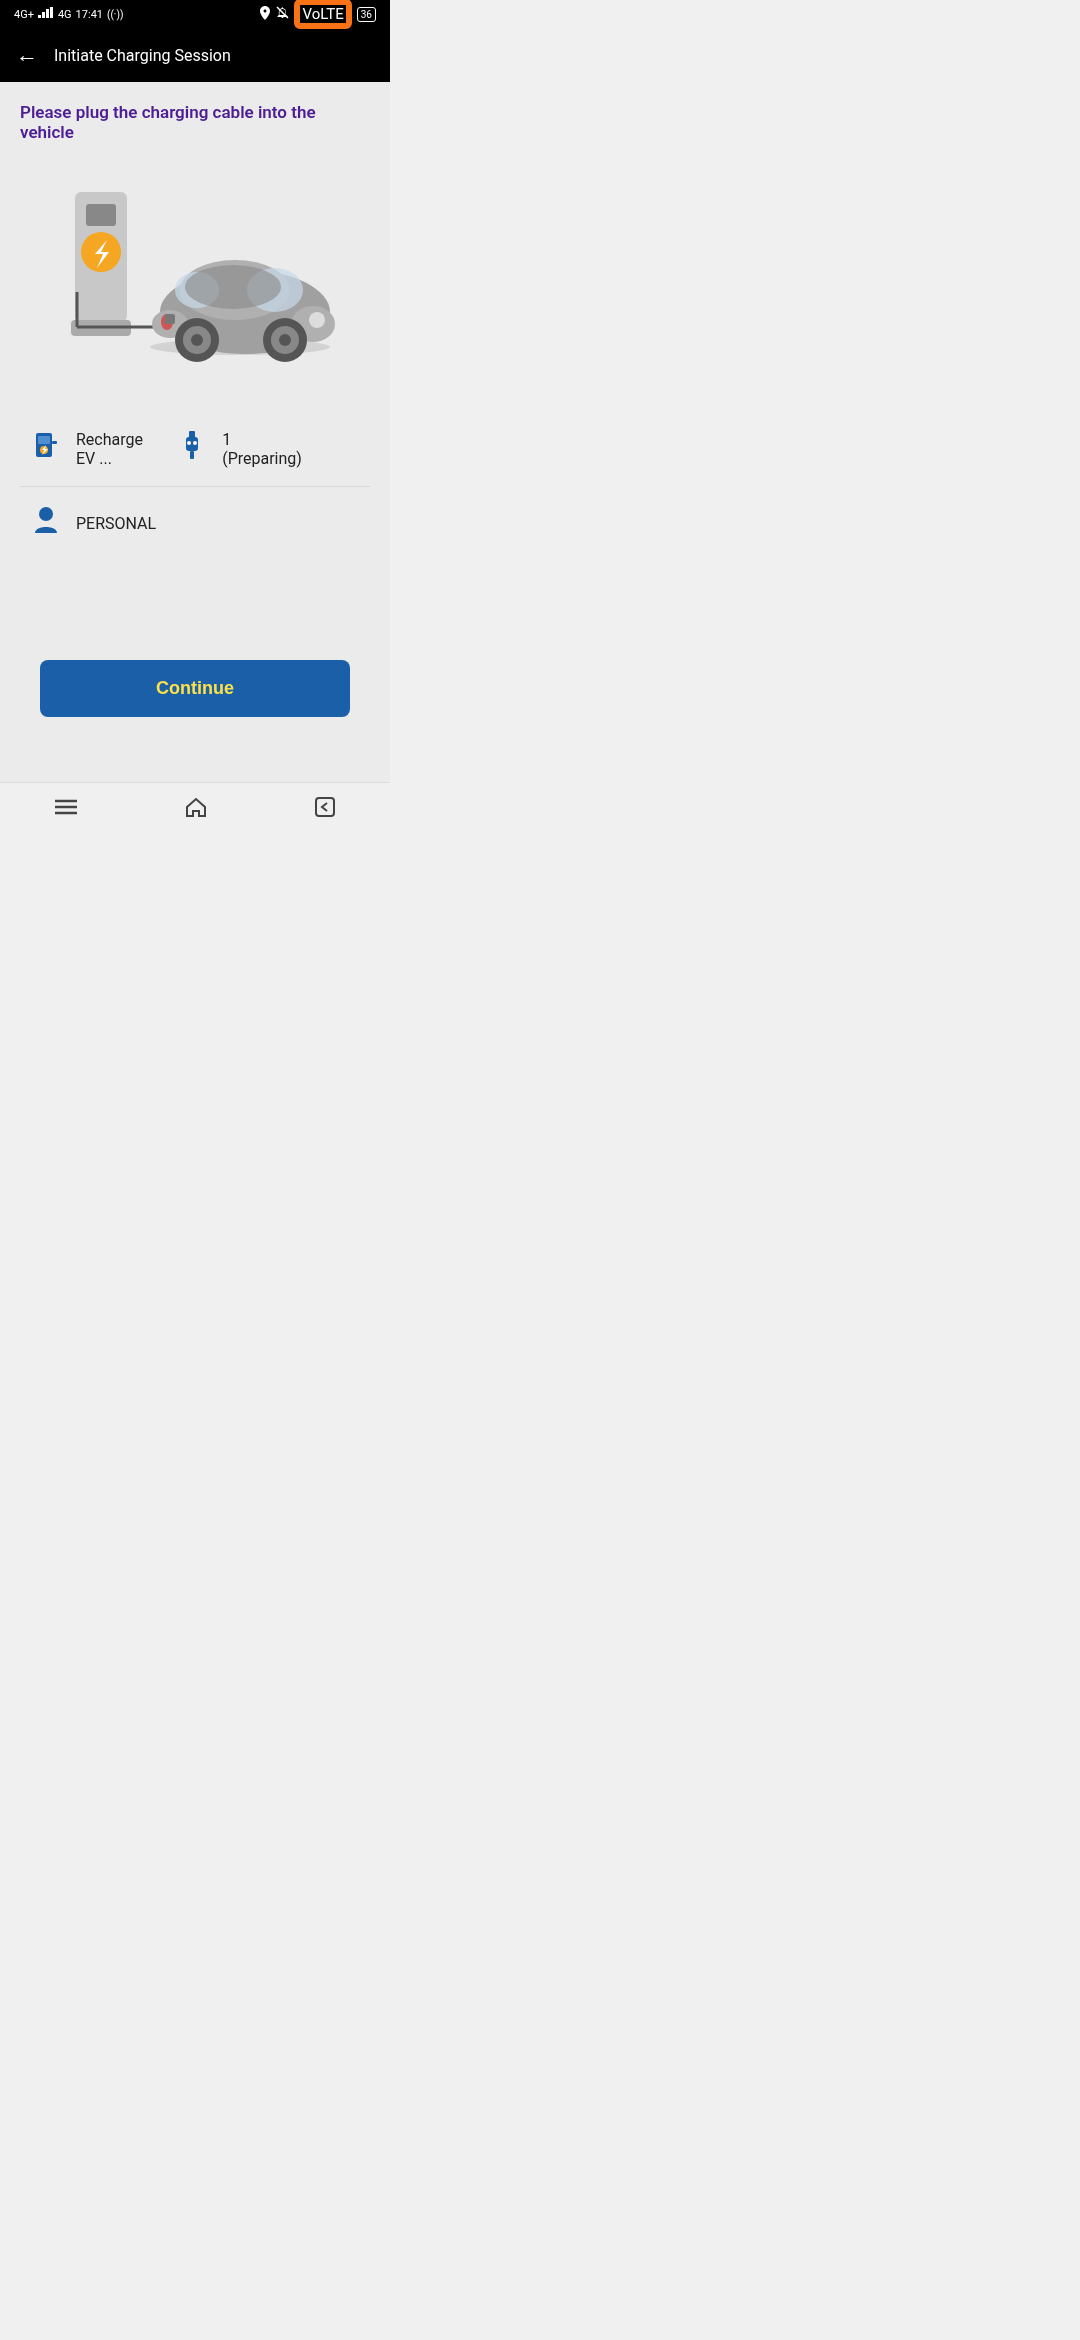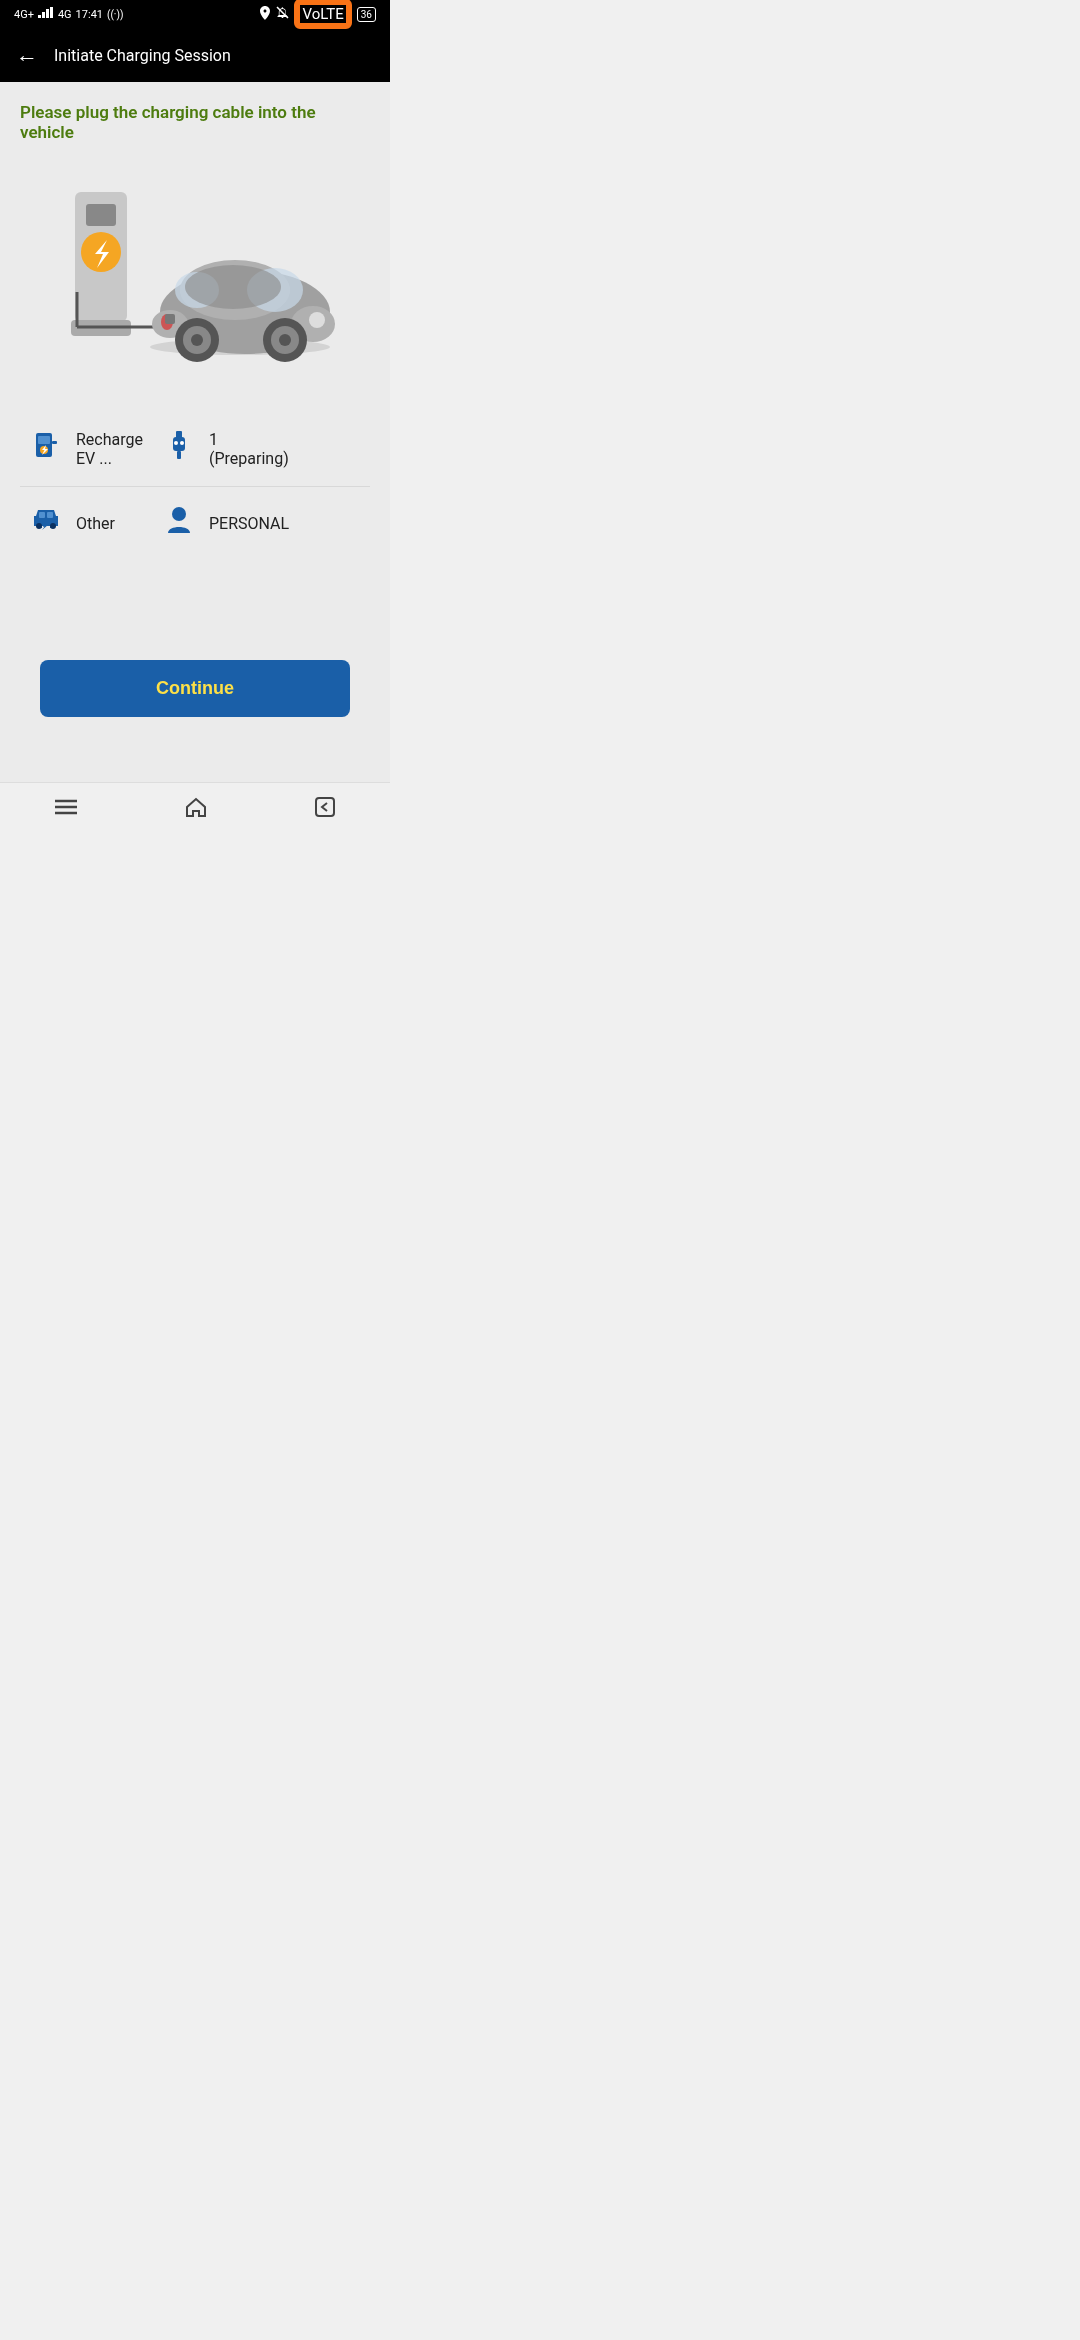--- a/index.html
+++ b/index.html
@@ -55,21 +55,21 @@
     
     .content {
       background: #ebebeb;
       min-height: calc(844px - 28px - 60px - 56px);
       padding: 20px 20px 0 20px;
     }
 
     .instruction-text {
       font-size: 17px;
       font-weight: 600;
-      color: #4d7c0f;
+      color: #4c1d95;
       margin-bottom: 20px;
     }
 
     
     .illustration-container {
       display: flex;
       justify-content: center;
       align-items: center;
       padding: 10px 0 30px 0;
     }
@@ -258,34 +258,20 @@
           <circle cx="16" cy="12" r="2" fill="white"></circle>
         </svg>
       </span>
       <span class="info-label">1 (Preparing)</span>
     </div>
 
     <div class="info-row-divider"></div>
 
     <div class="info-item">
       <span class="info-icon">
-        <svg width="32" height="28" viewBox="0 0 32 28" fill="#1a5fa8">
-          <path d="M6 10 L8 4 L24 4 L26 10 L28 10 L28 20 L24 20 L24 22 L20 22 L20 20 L12 20 L12 22 L8 22 L8 20 L4 20 L4 10 Z" fill="#1a5fa8"></path>
-          <rect x="9" y="6" width="6" height="6" rx="1" fill="#5090d0"></rect>
-          <rect x="17" y="6" width="6" height="6" rx="1" fill="#5090d0"></rect>
-          <circle cx="9" cy="20" r="3" fill="#0a3060"></circle>
-          <circle cx="23" cy="20" r="3" fill="#0a3060"></circle>
-
-          <polygon points="17,23 14,27 16,27 13,31 19,26 17,26" fill="#1a5fa8" transform="translate(0,-4) scale(0.8) translate(2,4)"></polygon>
-        </svg>
-      </span>
-      <span class="info-label">Other</span>
-    </div>
-    <div class="info-item">
-      <span class="info-icon">
         <svg width="26" height="30" viewBox="0 0 26 30" fill="#1a5fa8">
           <circle cx="13" cy="9" r="7" fill="#1a5fa8"></circle>
           <path d="M2 28 C2 20 24 20 24 28 Z" fill="#1a5fa8"></path>
         </svg>
       </span>
       <span class="info-label">PERSONAL</span>
     </div>
   </div>
 
   <div style="height: 80px;"></div>

